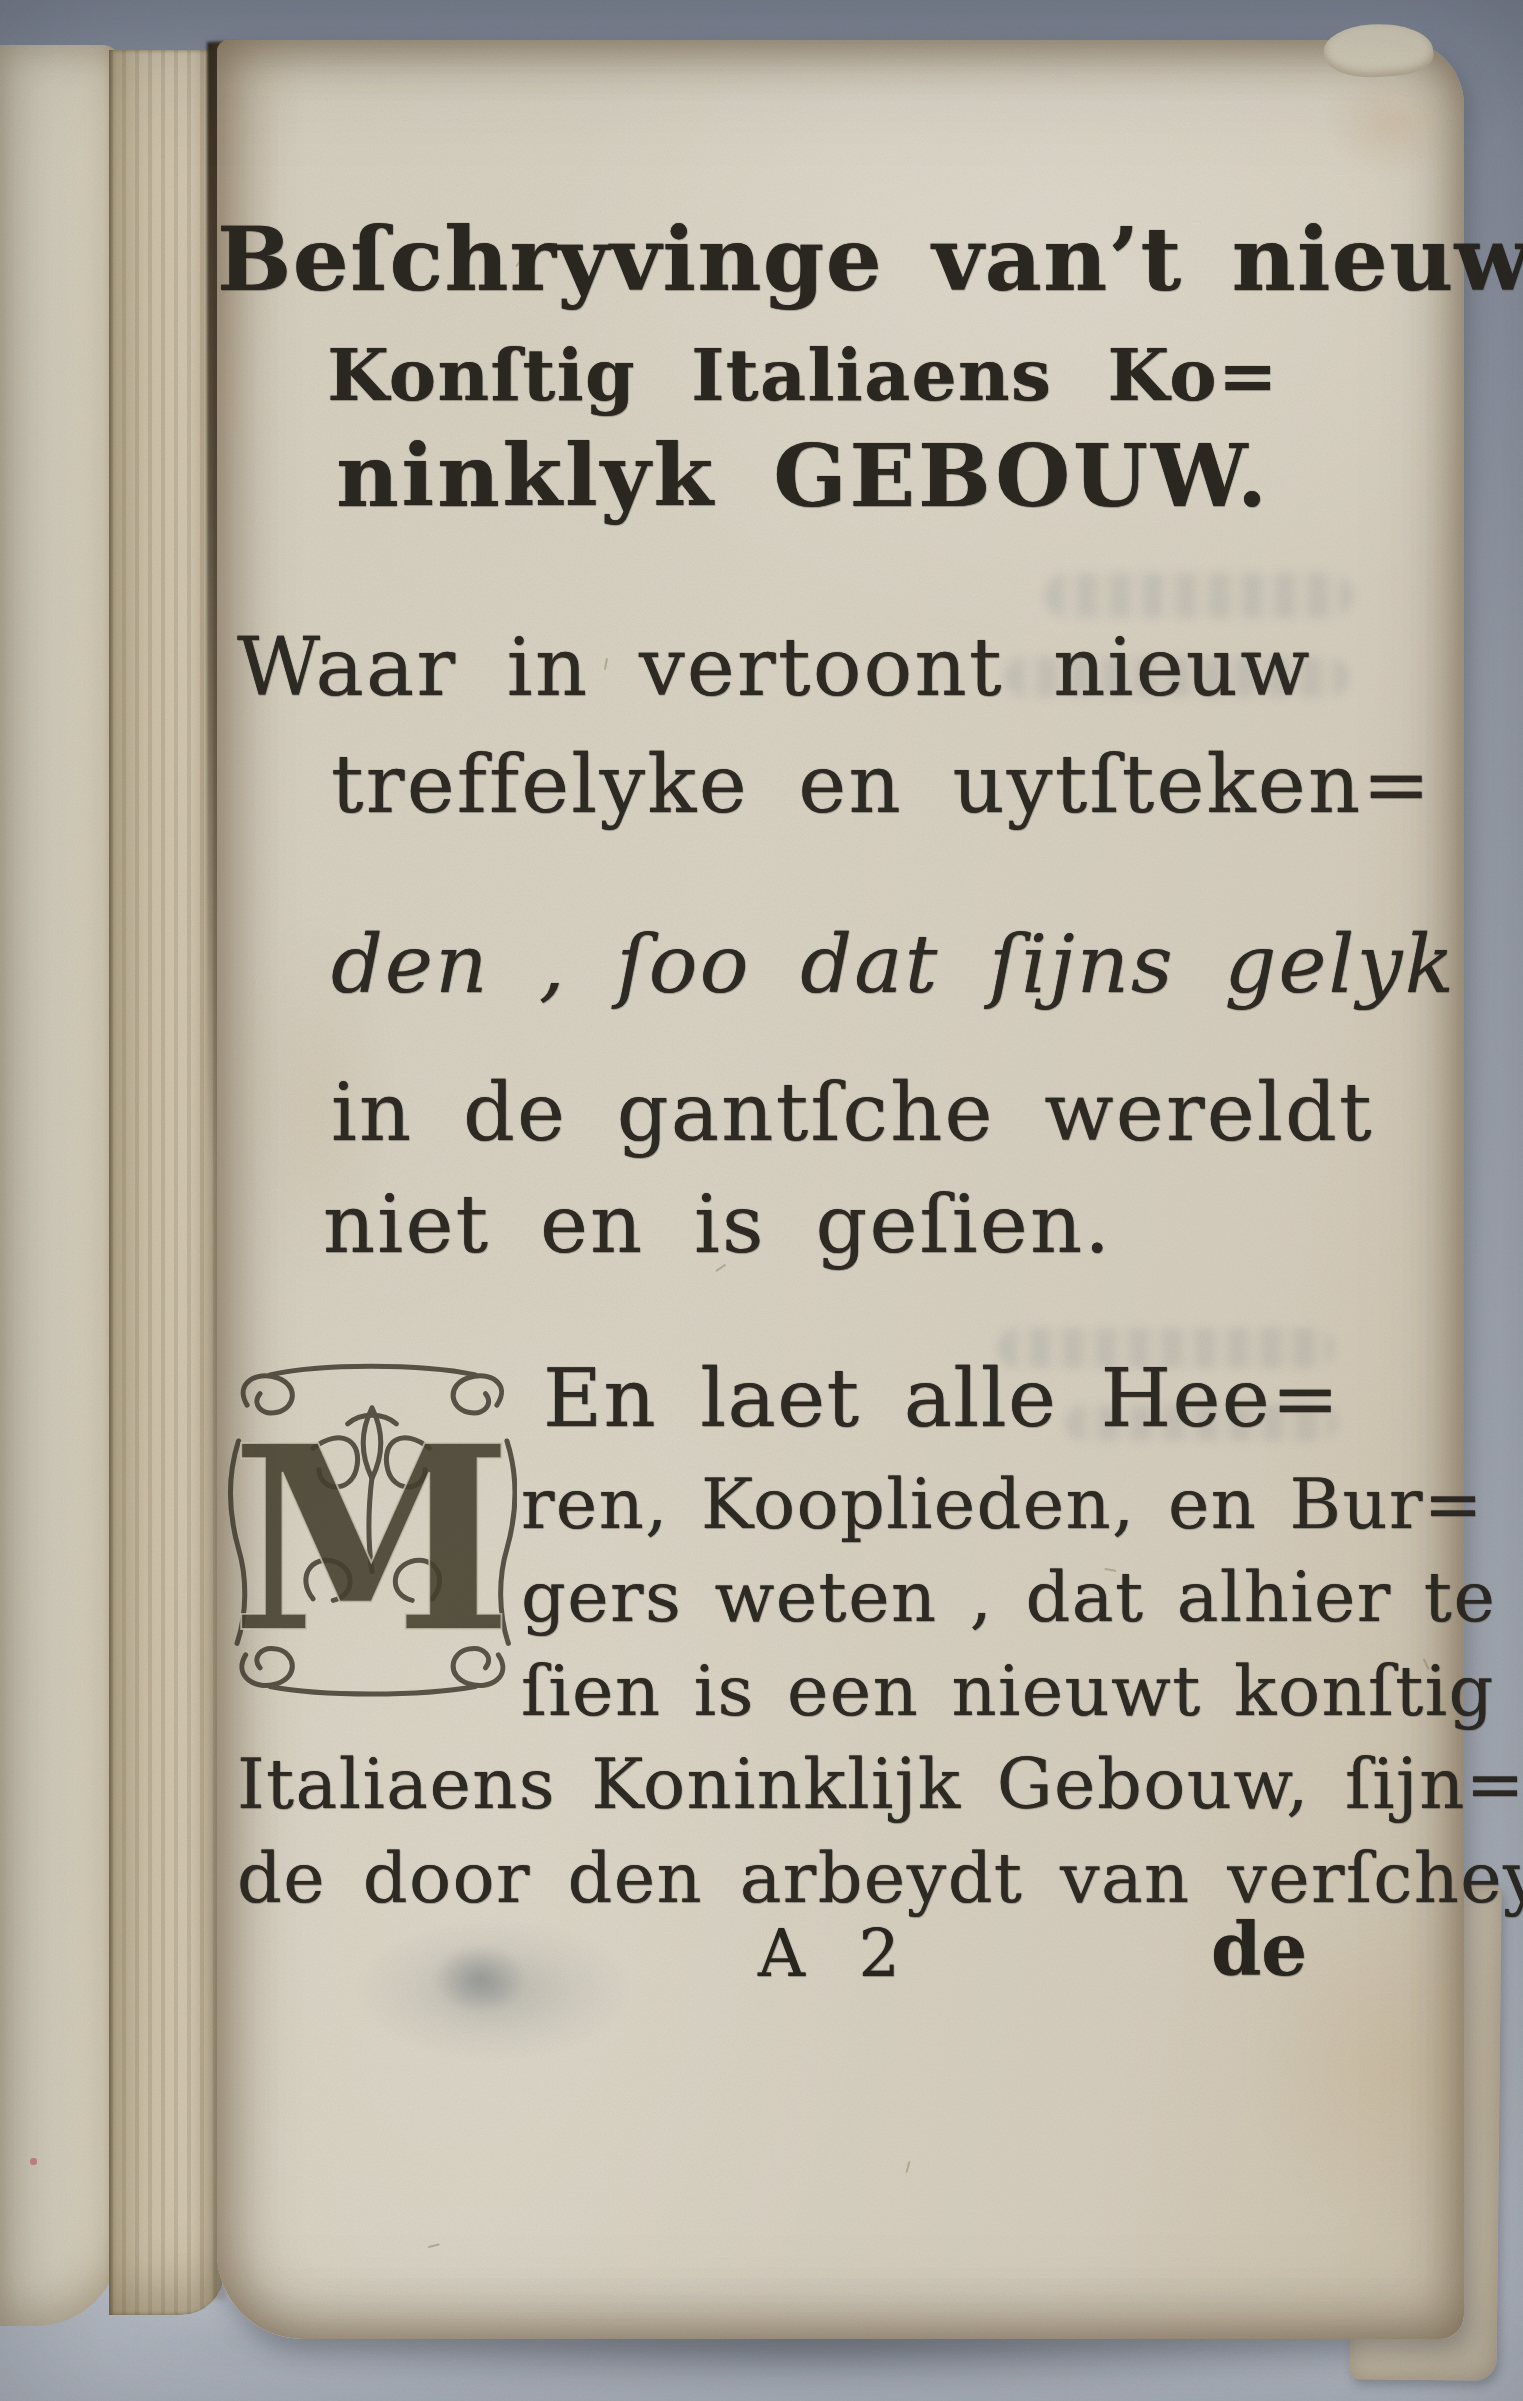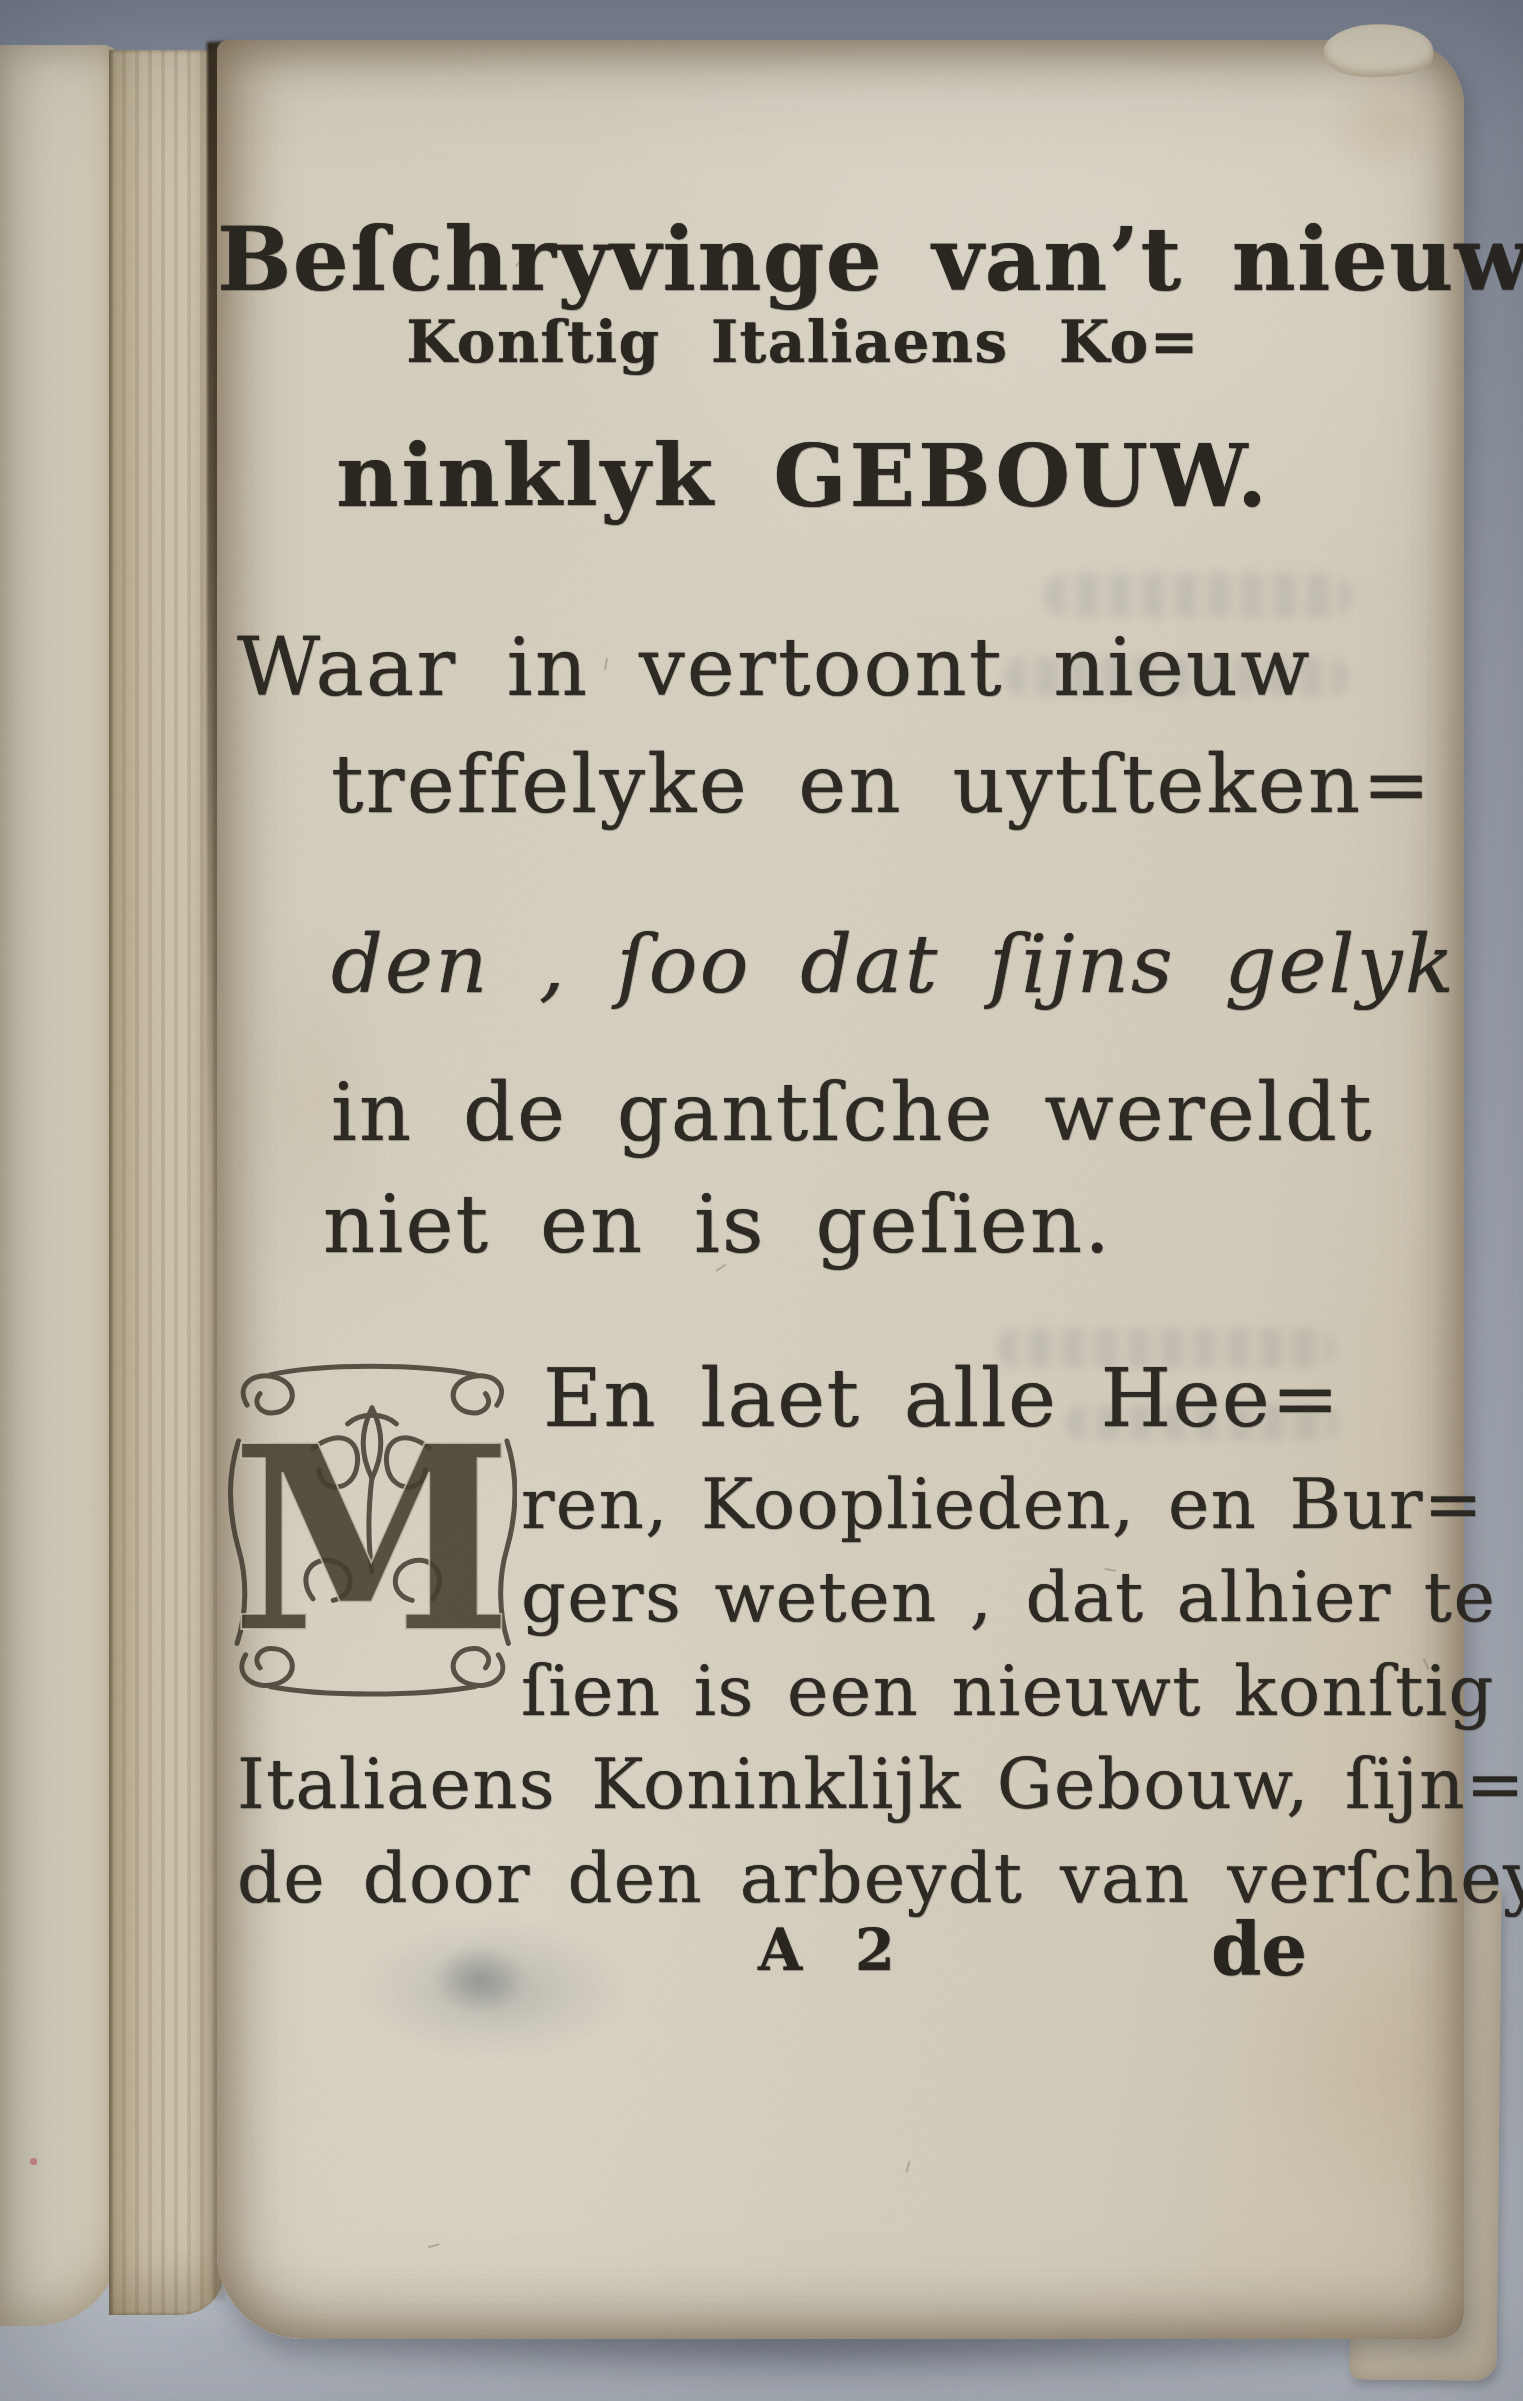--- a/index.html
+++ b/index.html
@@ -69,21 +69,21 @@
   .fiber{position:absolute;width:2.2px;height:11.5px;background:rgba(138,122,90,.45);border-radius:1.4px;}
 
   
   .t{position:absolute;white-space:nowrap;color:#2e2a24;line-height:1;
      text-shadow:0 0 1px rgba(46,42,36,.85), 0.7px 0.7px 0.7px rgba(46,42,36,.28);}
   .title{left:0;width:1172px;text-align:center;font-weight:700;color:#2b2721;
      letter-spacing:1.4px;word-spacing:17px;}
   .p1{font-size:81px;letter-spacing:2.2px;word-spacing:21.6px;}
   .p2a{font-size:81px;letter-spacing:1.4px;word-spacing:16px;}
   .p2{font-size:70px;letter-spacing:1.4px;word-spacing:8.6px;}
-  .sig{font-size:57px;font-weight:700;word-spacing:33px;color:#29251f;}
+  .sig{font-size:65px;font-weight:400;word-spacing:33px;color:#29251f;}
   .catch{font-size:72px;font-weight:700;color:#29251f;}
 
   .dropcap{position:absolute;left:10px;top:1322px;width:290px;height:336px;}
 </style>
 </head>
 <body>
 
 <div class="scene">
   <div class="backdrop"></div>
   <div class="cast-shadow"></div>
@@ -113,21 +113,21 @@
     <div class="fiber" style="left:302px;top:216px;transform:rotate(40deg);"></div>
     <div class="fiber" style="left:1086px;top:906px;transform:rotate(-60deg);"></div>
     <div class="fiber" style="left:690px;top:2121px;transform:rotate(15deg);"></div>
     <div class="fiber" style="left:216px;top:2200px;transform:rotate(75deg);"></div>
     <div class="fiber" style="left:1208px;top:1618px;transform:rotate(-25deg);"></div>
     <div class="fiber" style="left:503px;top:1222px;transform:rotate(55deg);"></div>
     <div class="fiber" style="left:892px;top:1524px;transform:rotate(-80deg);"></div>
     <div class="fiber" style="left:388px;top:618px;transform:rotate(10deg);"></div>
 
     <div class="t title" style="top:175px;font-size:88px;">Beſchryvinge van’t nieuw</div>
-    <div class="t title" style="top:273px;font-size:58px;word-spacing:29px;">Konſtig Italiaens Ko=</div>
+    <div class="t title" style="top:300px;font-size:71px;word-spacing:29px;">Konſtig Italiaens Ko=</div>
     <div class="t title" style="top:393px;font-size:86px;word-spacing:24.4px;letter-spacing:2.9px;">ninklyk GEBOUW.</div>
 
     <div class="t p1" style="left:20px;top:587px;">Waar in vertoont nieuw</div>
     <div class="t p1" style="left:114px;top:698px;margin-top:6px;">treffelyke en uytſteken=</div>
     <div class="t p1" style="left:114px;top:884px;font-style:italic;">den , ſoo dat ſijns gelyk</div>
     <div class="t p1" style="left:114px;top:1032px;">in de gantſche wereldt</div>
     <div class="t p1" style="left:106px;top:1144px;">niet en is geſien.</div>
 
     <svg class="dropcap" viewBox="0 0 404 468">
       <g fill="none" stroke="#3d372c" stroke-width="7" stroke-linecap="round" opacity=".82">

